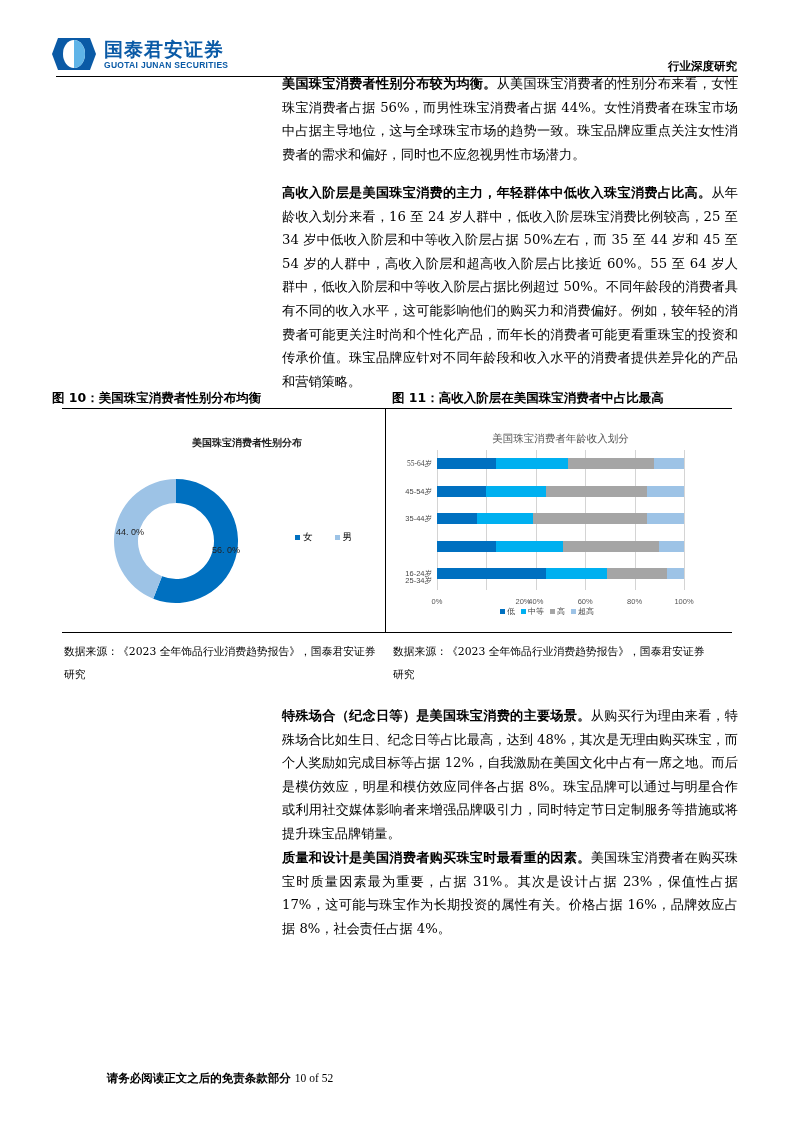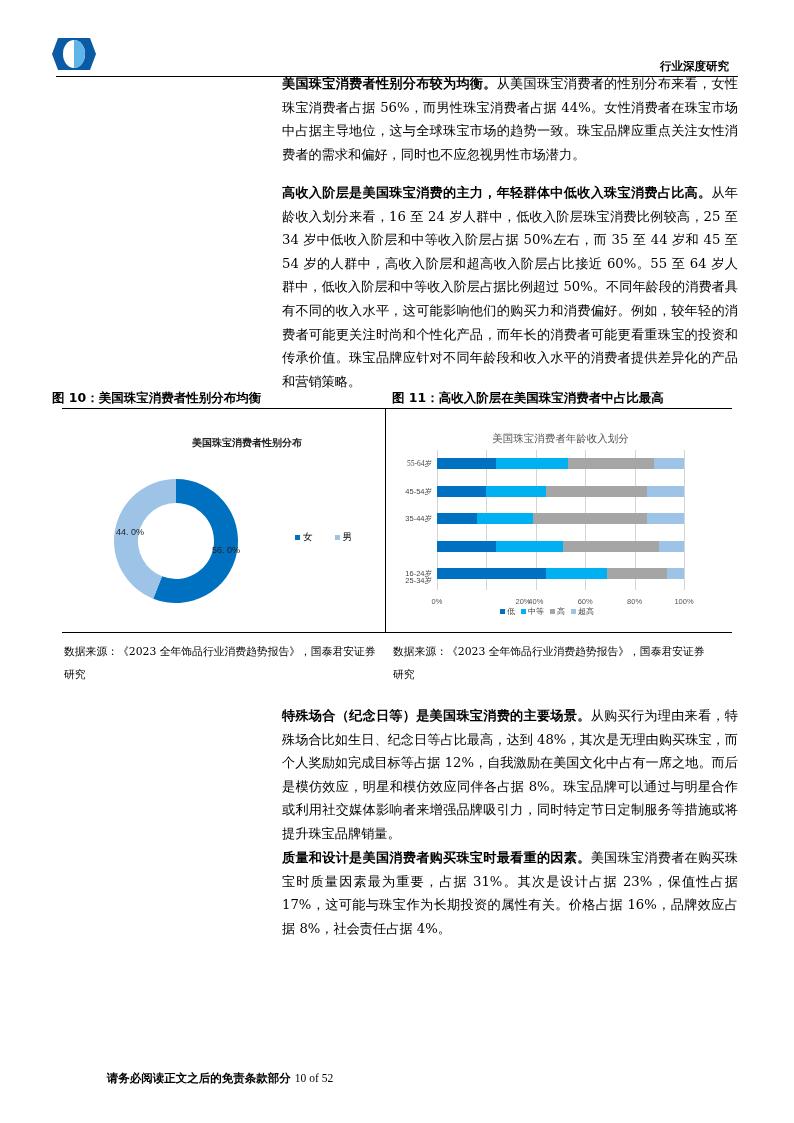--- a/index.html
+++ b/index.html
@@ -4,21 +4,21 @@
 <style>
   html, body { margin: 0; padding: 0; background: #ffffff; }
   body { width: 794px; height: 1123px; position: relative; overflow: hidden;
          font-family: "DejaVu Serif", "Liberation Serif", serif; color: #000; }
   .logo { position: absolute; left: 52px; top: 34px; height: 40px; display: flex; align-items: center; }
   .logo-mark { width: 44px; height: 32px; position: relative; }
   .logo-text { margin-left: 8px; display: flex; flex-direction: column; }
   .logo-cn { font-family: "DejaVu Sans", sans-serif; font-weight: bold; font-size: 19px; color: #0a5aa6; letter-spacing: 1px; line-height: 22px; }
   .logo-en { font-family: "Liberation Sans", sans-serif; font-weight: bold; font-size: 8.5px; color: #0a5aa6; letter-spacing: 0.3px; line-height: 10px; }
   .header-line { position: absolute; left: 56px; right: 56px; top: 76px; border-top: 1.5px solid #000; }
-  .header-right { position: absolute; right: 65px; top: 59px; font-size: 11.5px; font-weight: bold; }
+  .header-right { position: absolute; right: 57px; top: 59px; font-size: 11.5px; font-weight: bold; }
 
   .para { position: absolute; left: 282px; width: 456px; font-size: 13.2px; line-height: 23.6px; text-align: justify; }
   .para b { font-family: Liberation Serif, serif; font-weight: bold; }
 
   .fig-title { position: absolute; top: 390px; font-size: 12.5px; font-weight: bold; font-family: "DejaVu Sans", sans-serif; }
   .fig-line { position: absolute; left: 62px; width: 670px; top: 408px; border-top: 1.5px solid #000; }
   .fig-bottom { position: absolute; left: 62px; width: 670px; top: 632px; border-top: 1px solid #000; }
   .fig-divider { position: absolute; left: 385px; top: 408px; height: 224px; border-left: 1px solid #000; }
 
   .source { position: absolute; top: 640px; font-size: 10.8px; line-height: 23px; width: 320px; }
@@ -45,20 +45,24 @@
 </head>
 <body>
 
 <div class="logo">
   <div class="logo-mark">
     <svg width="44" height="32" viewBox="0 0 44 32">
       <path d="M6 0 H38 L44 16 L38 32 H6 L0 16 Z" fill="#0a5aa6"></path>
       <ellipse cx="22" cy="16" rx="11" ry="14" fill="#ffffff"></ellipse>
       <path d="M22 2 A11 14 0 0 1 22 30 Z" fill="#5fb4e8"></path>
     </svg>
+  </div>
+  <div class="logo-text">
+    <span class="logo-cn">国泰君安证券</span>
+    <span class="logo-en">GUOTAI JUNAN SECURITIES</span>
   </div>
 </div>
 <div class="header-right">行业深度研究</div>
 <div class="header-line"></div>
 
 <div class="para" style="top:72px;">
   <b>美国珠宝消费者性别分布较为均衡。</b><span>从美国珠宝消费者的性别分布来看，女性珠宝消费者占据 56%，而男性珠宝消费者占据 44%。女性消费者在珠宝市场中占据主导地位，这与全球珠宝市场的趋势一致。珠宝品牌应重点关注女性消费者的需求和偏好，同时也不应忽视男性市场潜力。</span>
 </div>
 
 <div class="para" style="top:181px;">

